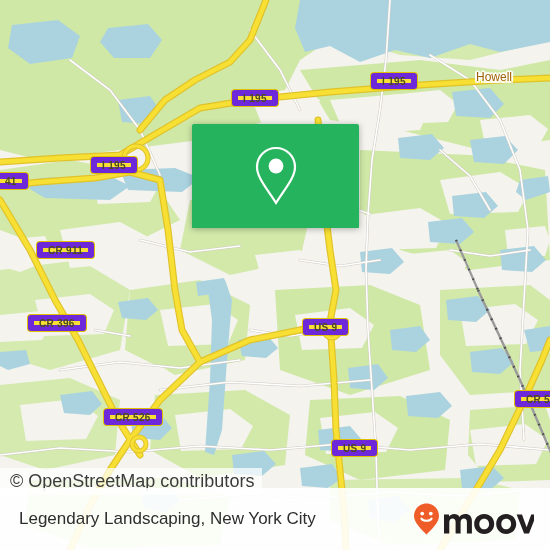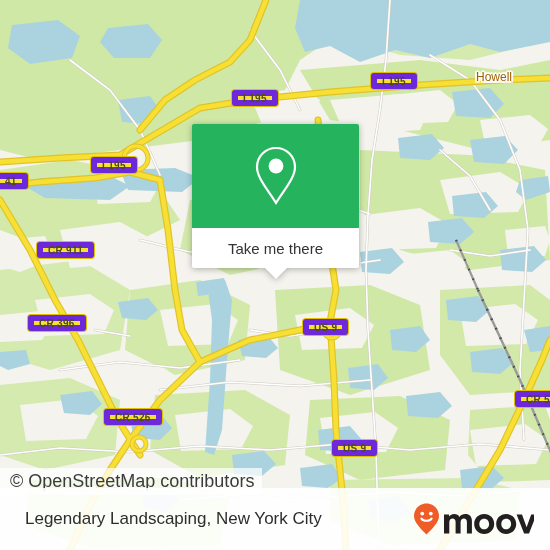--- a/index.html
+++ b/index.html
@@ -108,21 +108,20 @@
     display:flex;align-items:center;
     box-sizing:border-box;
     padding:0 10px 0 19px;
   }
   #footer-title{
     font-size:17px;
     color:#2e2e2e;
     font-family:"Liberation Sans",sans-serif;
     white-space:nowrap;
     flex:0 0 auto;
-    margin-left:6px;
   }
   #brand{
     margin-left:auto;
     display:flex;align-items:center;
     padding-right:6px;
   }
   #brand svg{display:block;}
 </style>
 </head>
 <body>
@@ -325,24 +324,20 @@
 
   <div id="popup">
     <div id="popup-top">
       <span id="popup-pin">
         <svg width="46" height="62" viewBox="0 0 46 62" xmlns="http://www.w3.org/2000/svg">
           <path d="M23 3 C12.5 3 4 11.5 4 22 C4 33 15 45 23 58 C31 45 42 33 42 22 C42 11.5 33.5 3 23 3 Z" fill="none" stroke="#ffffff" stroke-width="2.2"></path>
           <circle cx="23" cy="21" r="7.4" fill="#ffffff"></circle>
         </svg>
       </span>
     </div>
-    <div id="popup-bottom">
-      <span id="popup-cta">Take me there</span>
-      <span id="popup-tail"></span>
-    </div>
   </div>
 
   <div id="osm-attr">© OpenStreetMap contributors</div>
 
   <div id="footer">
     <div id="footer-title">Legendary Landscaping, New York City</div>
     <div id="brand">
       <svg width="122" height="34" viewBox="0 0 122 34" xmlns="http://www.w3.org/2000/svg">
 
         <path d="M14.5 1.5 C7.6 1.5 2 7.1 2 14 C2 20.6 9.6 27.5 14.5 32.5 C19.4 27.5 27 20.6 27 14 C27 7.1 21.4 1.5 14.5 1.5 Z" fill="#ef5c28"></path>

